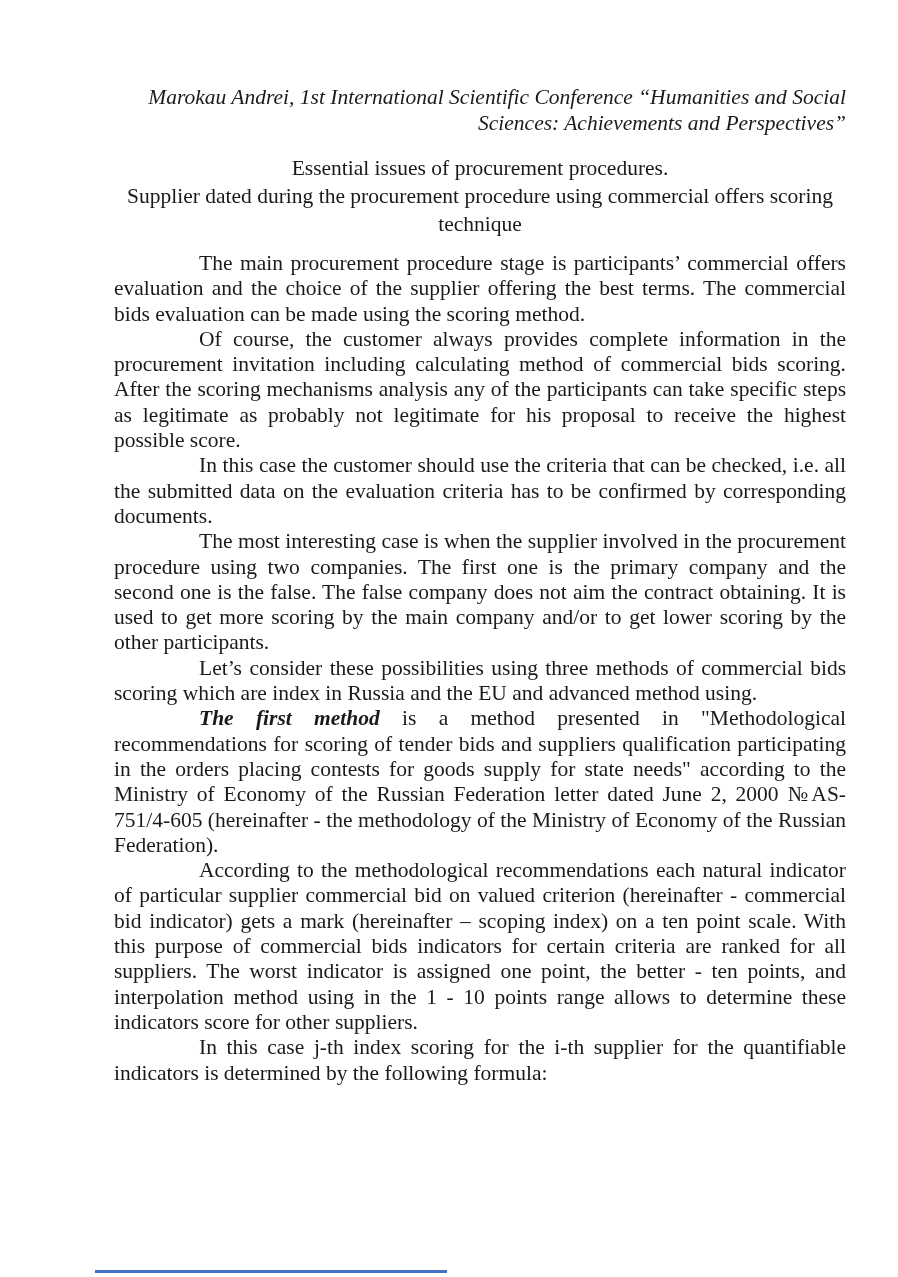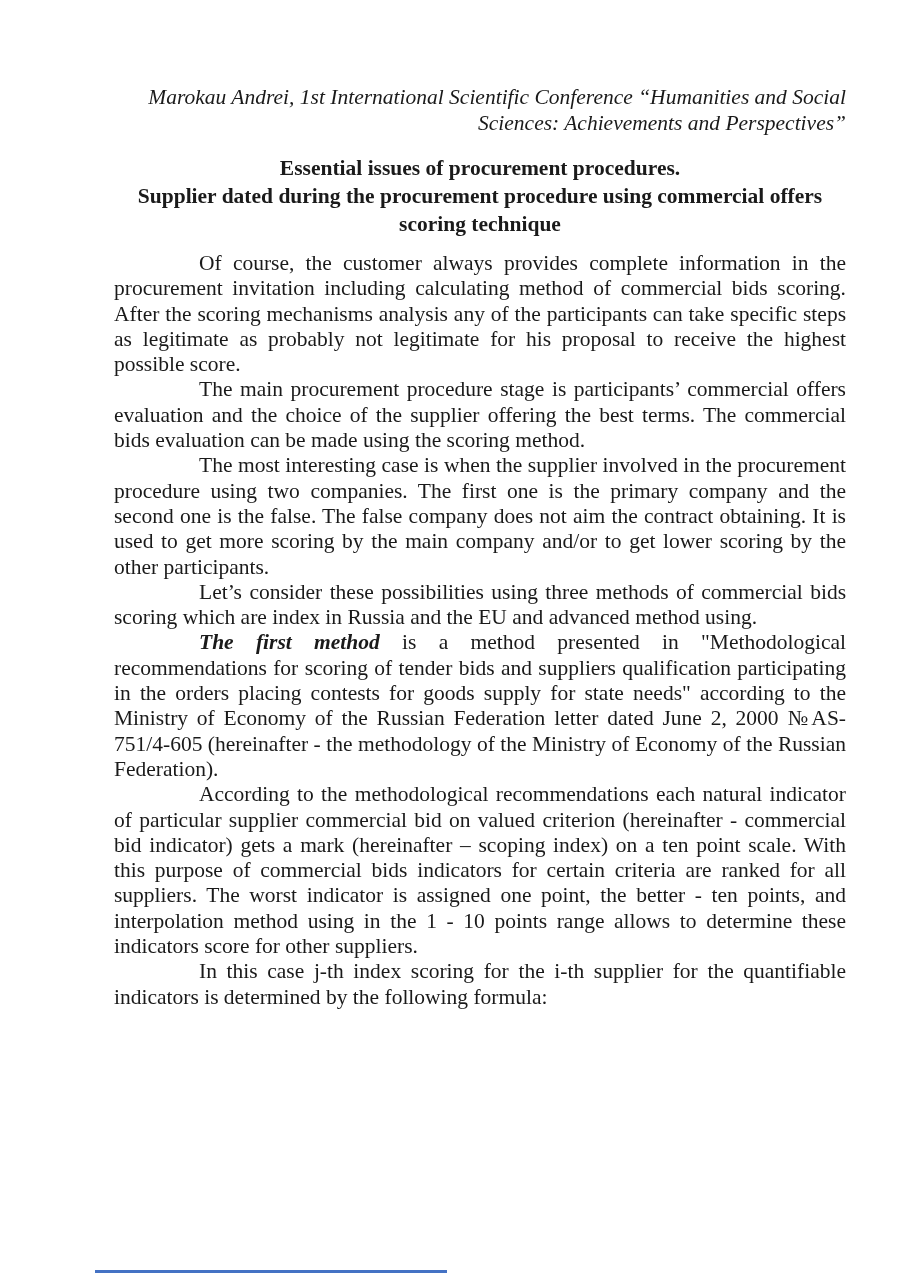--- a/index.html
+++ b/index.html
@@ -17,21 +17,21 @@
     padding:84px 52px 0 114px;
   }
   .running-header {
     text-align:right;
     font-style:italic;
     font-size:21.5px;
     line-height:26px;
   }
   .doc-title {
     text-align:center;
-    font-weight:bold;
+    font-weight:normal;
     font-size:21.5px;
     line-height:28px;
     margin-top:18px;
   }
   .doc-body { margin-top:13px; }
   p.body-para {
     margin:0;
     text-align:justify;
     text-indent:85px;
     font-size:21.5px;
@@ -51,22 +51,23 @@
 <div class="page">
 
   <div class="running-header">Marokau Andrei, 1st International Scientific Conference “Humanities and Social Sciences: Achievements and Perspectives”</div>
 
   <div class="doc-title">
     <div>Essential issues of procurement procedures.</div>
     <div>Supplier dated during the procurement procedure using commercial offers scoring technique</div>
   </div>
 
   <div class="doc-body">
+    <p class="body-para"><span class="lead"></span><span>The main procurement procedure stage is participants’ commercial offers evaluation and the choice of the supplier offering the best terms. The commercial bids evaluation can be made using the scoring method.</span></p>
     <p class="body-para"><span class="lead"></span><span>Of course, the customer always provides complete information in the procurement invitation including calculating method of commercial bids scoring. After the scoring mechanisms analysis any of the participants can take specific steps as legitimate as probably not legitimate for his proposal to receive the highest possible score.</span></p>
-    <p class="body-para"><span class="lead"></span><span>The main procurement procedure stage is participants’ commercial offers evaluation and the choice of the supplier offering the best terms. The commercial bids evaluation can be made using the scoring method.</span></p>
+    <p class="body-para"><span class="lead"></span><span>In this case the customer should use the criteria that can be checked, i.e. all the submitted data on the evaluation criteria has to be confirmed by corresponding documents.</span></p>
     <p class="body-para"><span class="lead"></span><span>The most interesting case is when the supplier involved in the procurement procedure using two companies. The first one is the primary company and the second one is the false. The false company does not aim the contract obtaining. It is used to get more scoring by the main company and/or to get lower scoring by the other participants.</span></p>
     <p class="body-para"><span class="lead"></span><span>Let’s consider these possibilities using three methods of commercial bids scoring which are index in Russia and the EU and advanced method using.</span></p>
     <p class="body-para"><span class="lead">The first method</span><span> is a method presented in "Methodological recommendations for scoring of tender bids and suppliers qualification participating in the orders placing contests for goods supply for state needs" according to the Ministry of Economy of the Russian Federation letter dated June 2, 2000 №AS-751/4-605 (hereinafter - the methodology of the Ministry of Economy of the Russian Federation).</span></p>
     <p class="body-para"><span class="lead"></span><span>According to the methodological recommendations each natural indicator of particular supplier commercial bid on valued criterion (hereinafter - commercial bid indicator) gets a mark (hereinafter – scoping index) on a ten point scale. With this purpose of commercial bids indicators for certain criteria are ranked for all suppliers. The worst indicator is assigned one point, the better - ten points, and interpolation method using in the 1 - 10 points range allows to determine these indicators score for other suppliers.</span></p>
     <p class="body-para"><span class="lead"></span><span>In this case j-th index scoring for the i-th supplier for the quantifiable indicators is determined by the following formula:</span></p>
   </div>
 
   <div class="formula-divider" style="background-color: rgb(68, 114, 196);"></div>
 </div>
 

